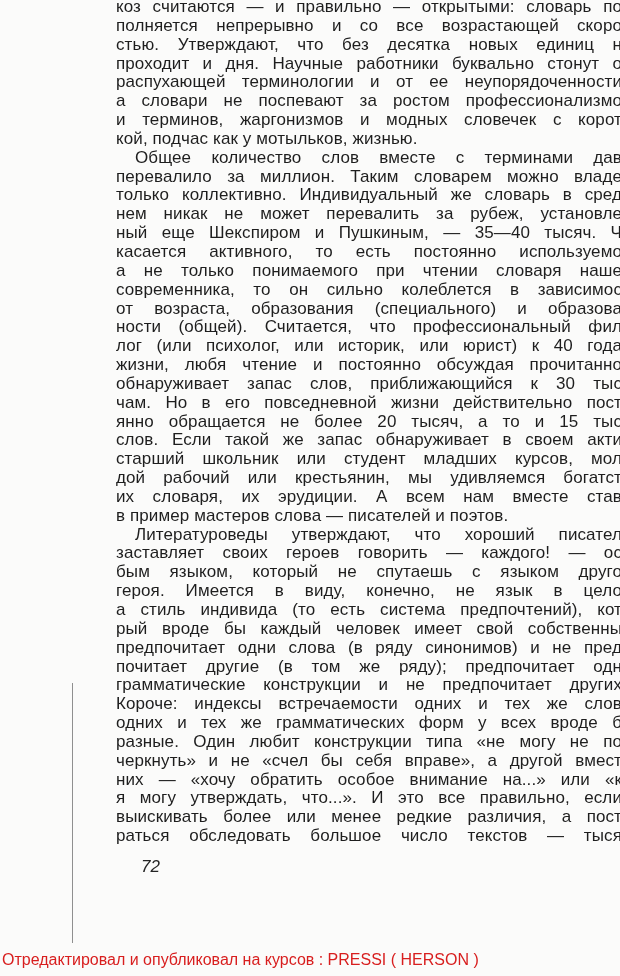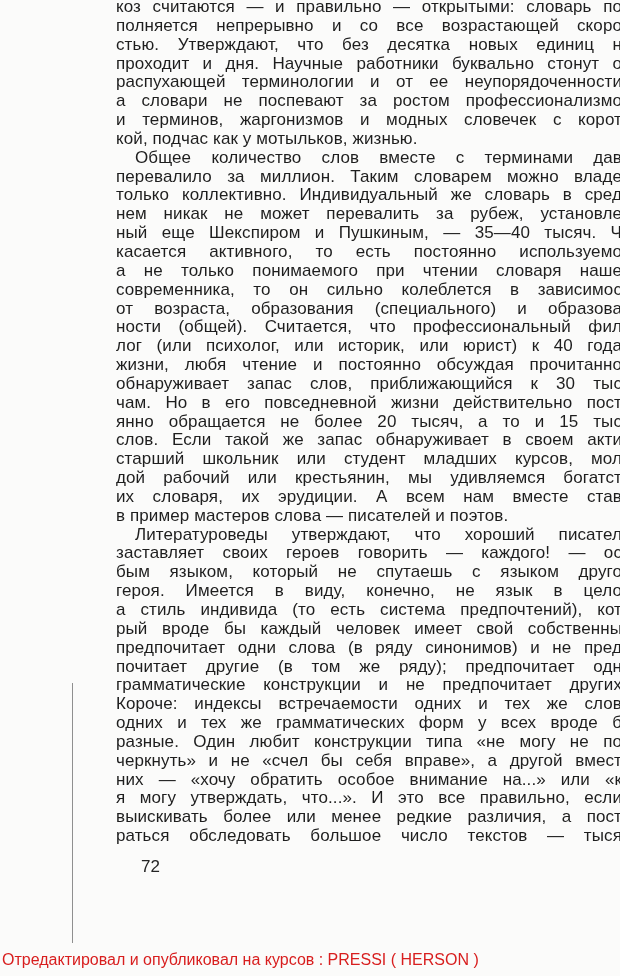--- a/index.html
+++ b/index.html
@@ -23,20 +23,21 @@
     text-align: justify;
     text-align-last: justify;
   }
   .line.indent { text-indent: 19px; }
   .line.para-end { text-align-last: left; }
   .page-number {
     position: absolute;
     left: 141px; top: 857px;
     font-size: 17px;
     color: #242424;
+    font-style: italic;
   }
   .margin-rule {
     position: absolute;
     left: 72px; top: 683px;
     width: 1px; height: 260px;
     background: #8f8f8f;
   }
   .footer-watermark {
     position: absolute;
     left: 2px; top: 951px;

